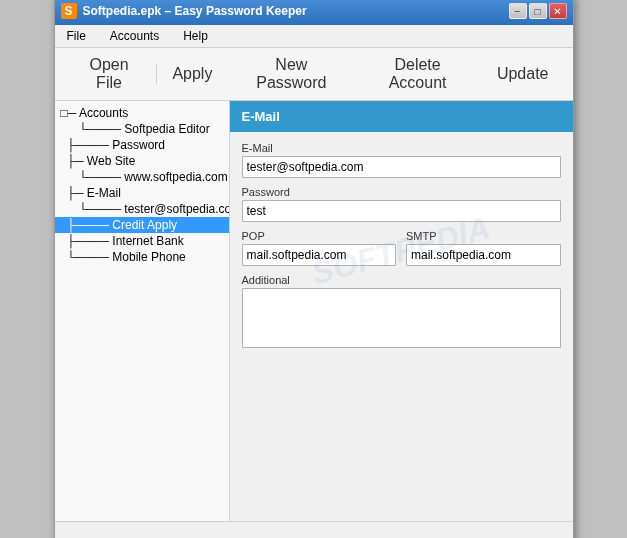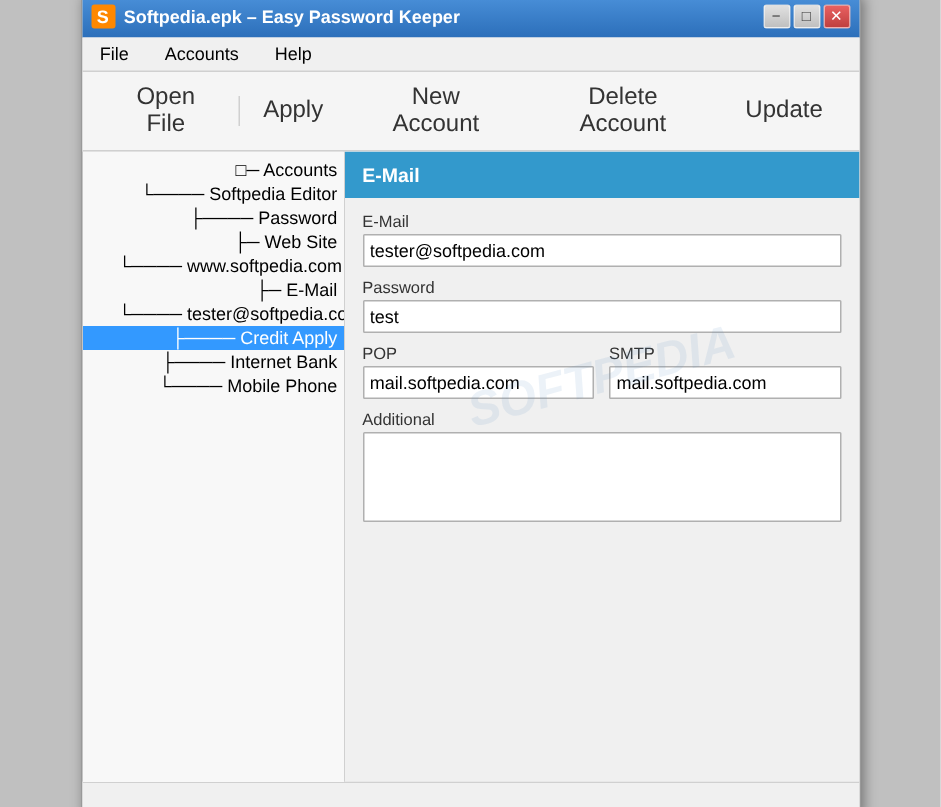--- a/index.html
+++ b/index.html
@@ -124,21 +124,20 @@
       background: #f8f8f8;
       padding: 4px 0;
       overflow-y: auto;
       flex-shrink: 0;
     }
 
     .tree-item {
       padding: 1px 4px;
       cursor: pointer;
       white-space: nowrap;
-      text-align: right;
     }
 
     .tree-item.selected {
       background: #3399ff;
       color: white;
     }
 
     .detail-panel {
       flex: 1;
       background: #f0f0f0;
@@ -234,21 +233,21 @@
   <div class="menu-bar">
     <div class="menu-item">File</div>
     <div class="menu-item">Accounts</div>
     <div class="menu-item">Help</div>
   </div>
 
   <div class="toolbar">
     <button class="toolbar-btn">Open File</button>
     <div class="toolbar-separator"></div>
     <button class="toolbar-btn">Apply</button>
-    <button class="toolbar-btn">New Account</button>
+    <button class="toolbar-btn">New Password</button>
     <button class="toolbar-btn">Delete Account</button>
     <button class="toolbar-btn">Update</button>
   </div>
 
   <div class="main-content">
 
     <div class="sidebar">
       <div class="tree-item">
         <span style="padding-left:2px;">□─ </span><span>Accounts</span>
       </div>

